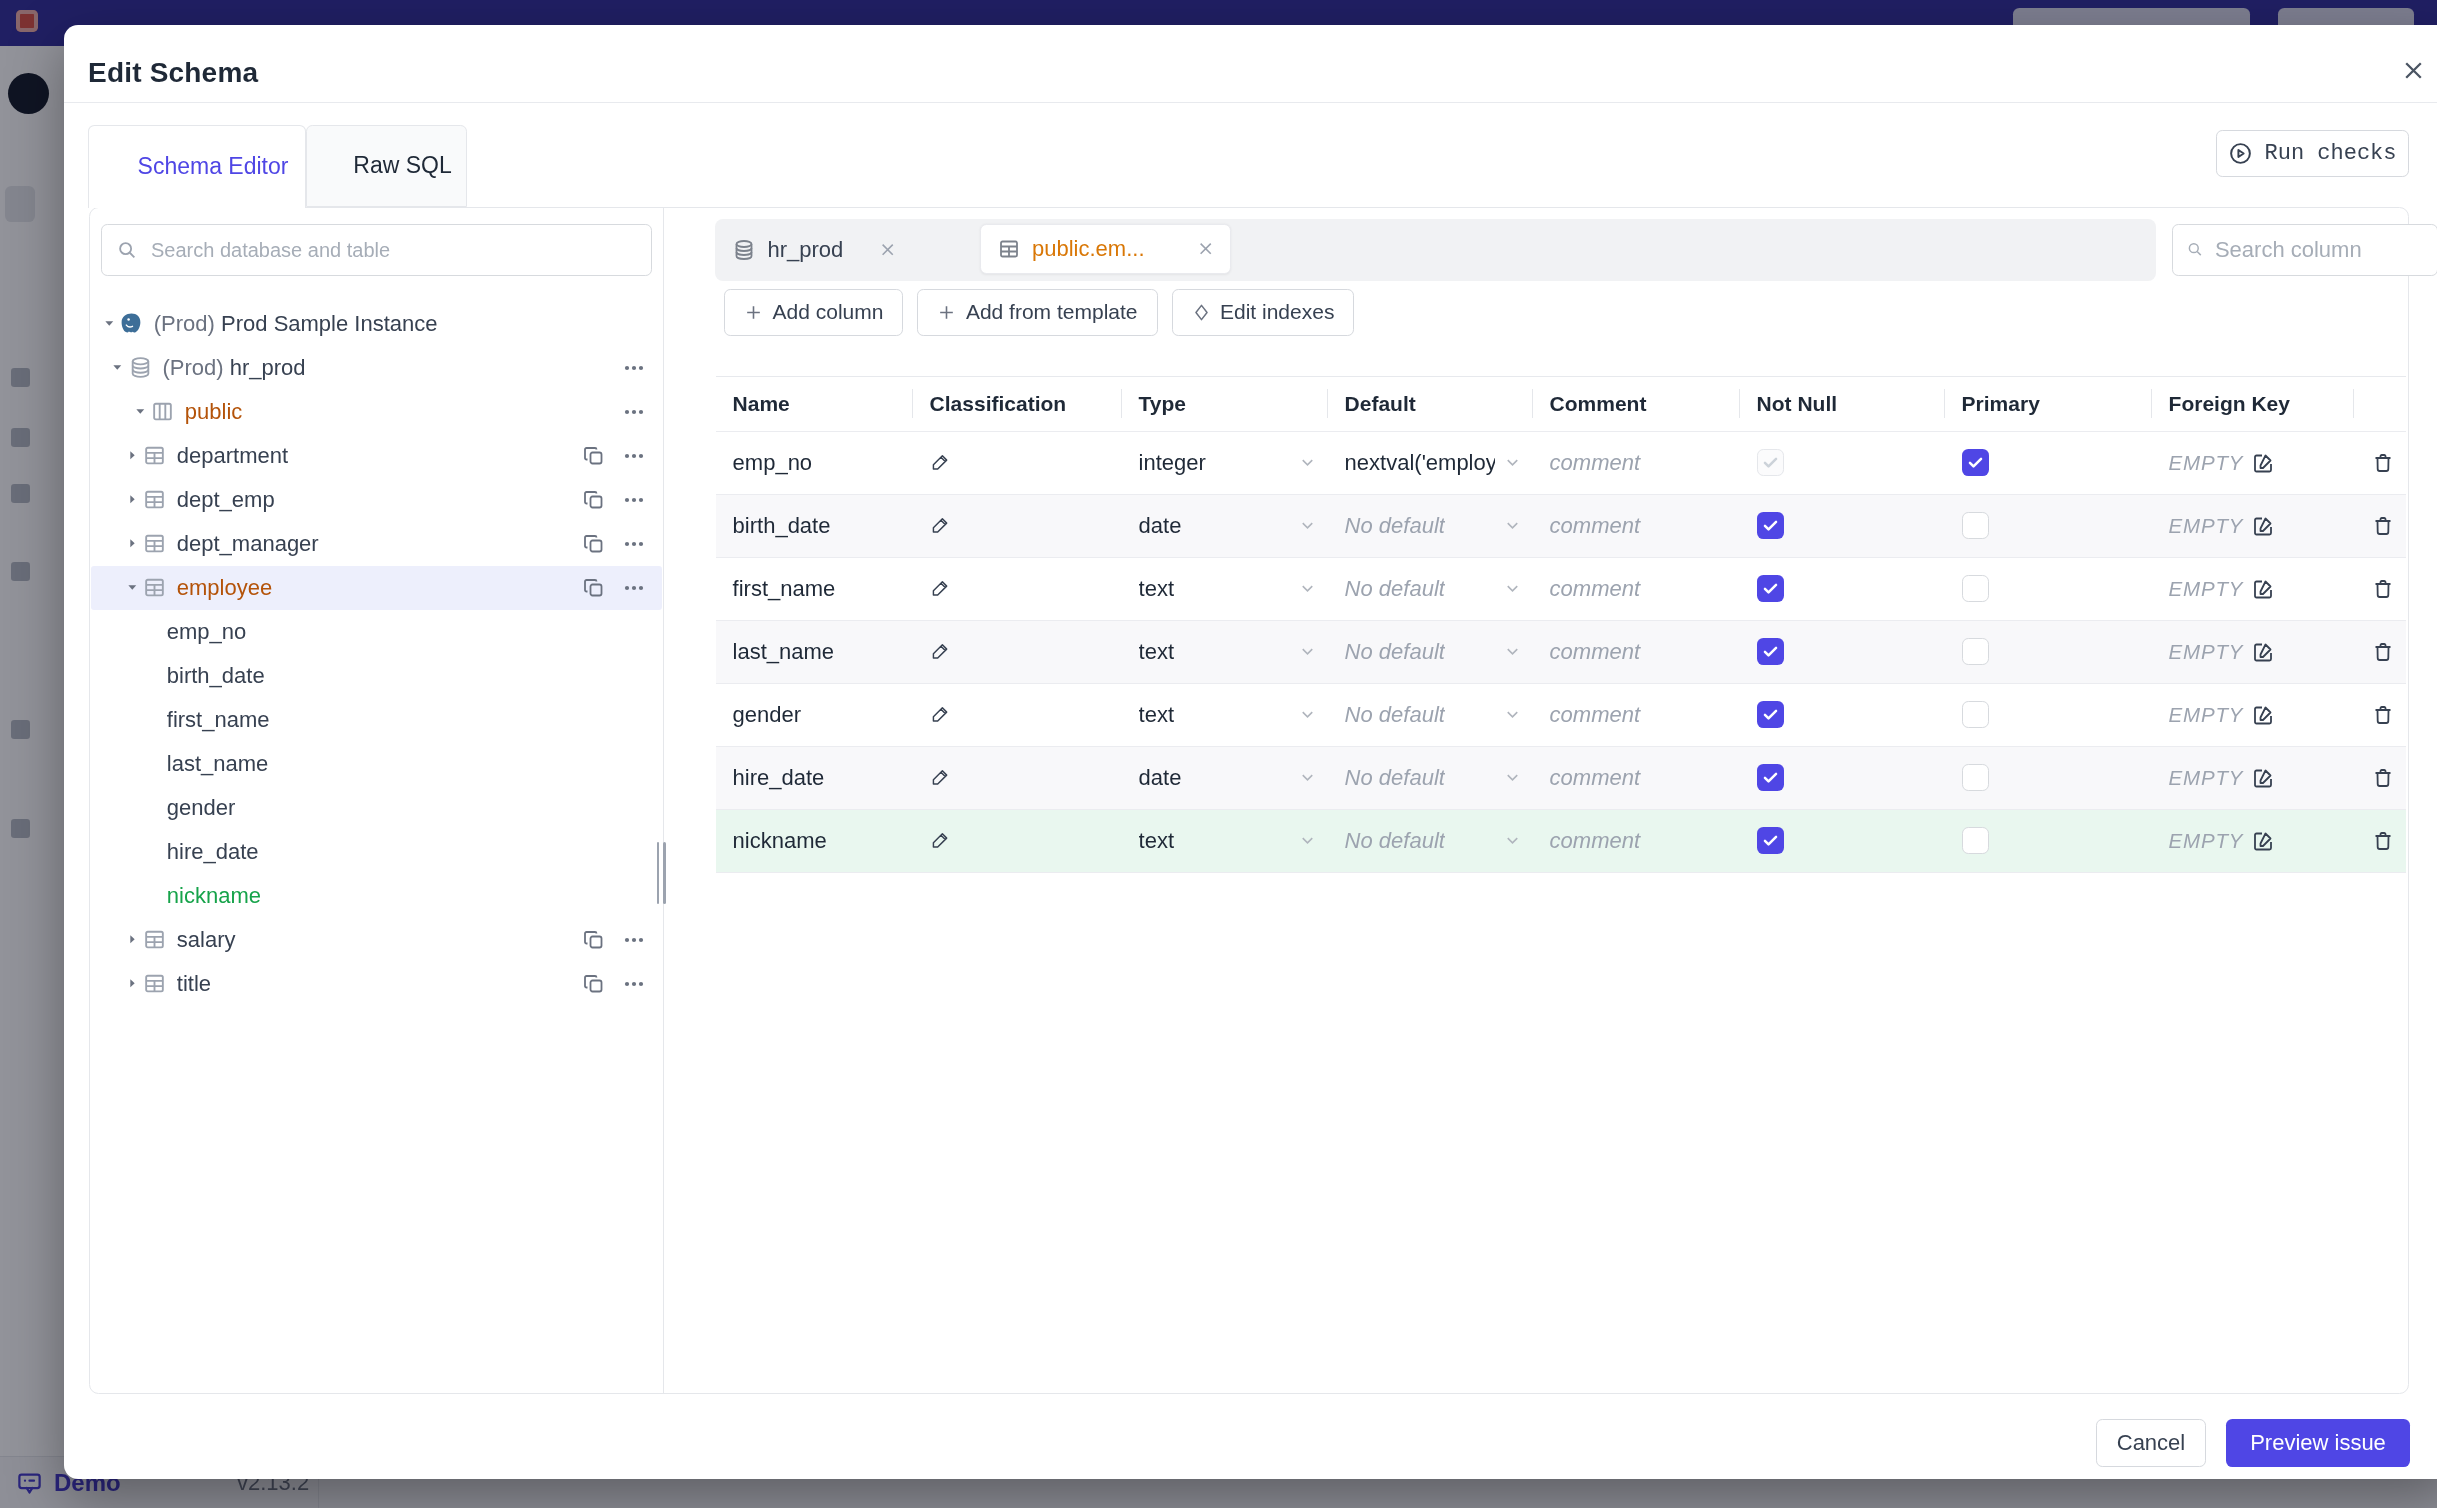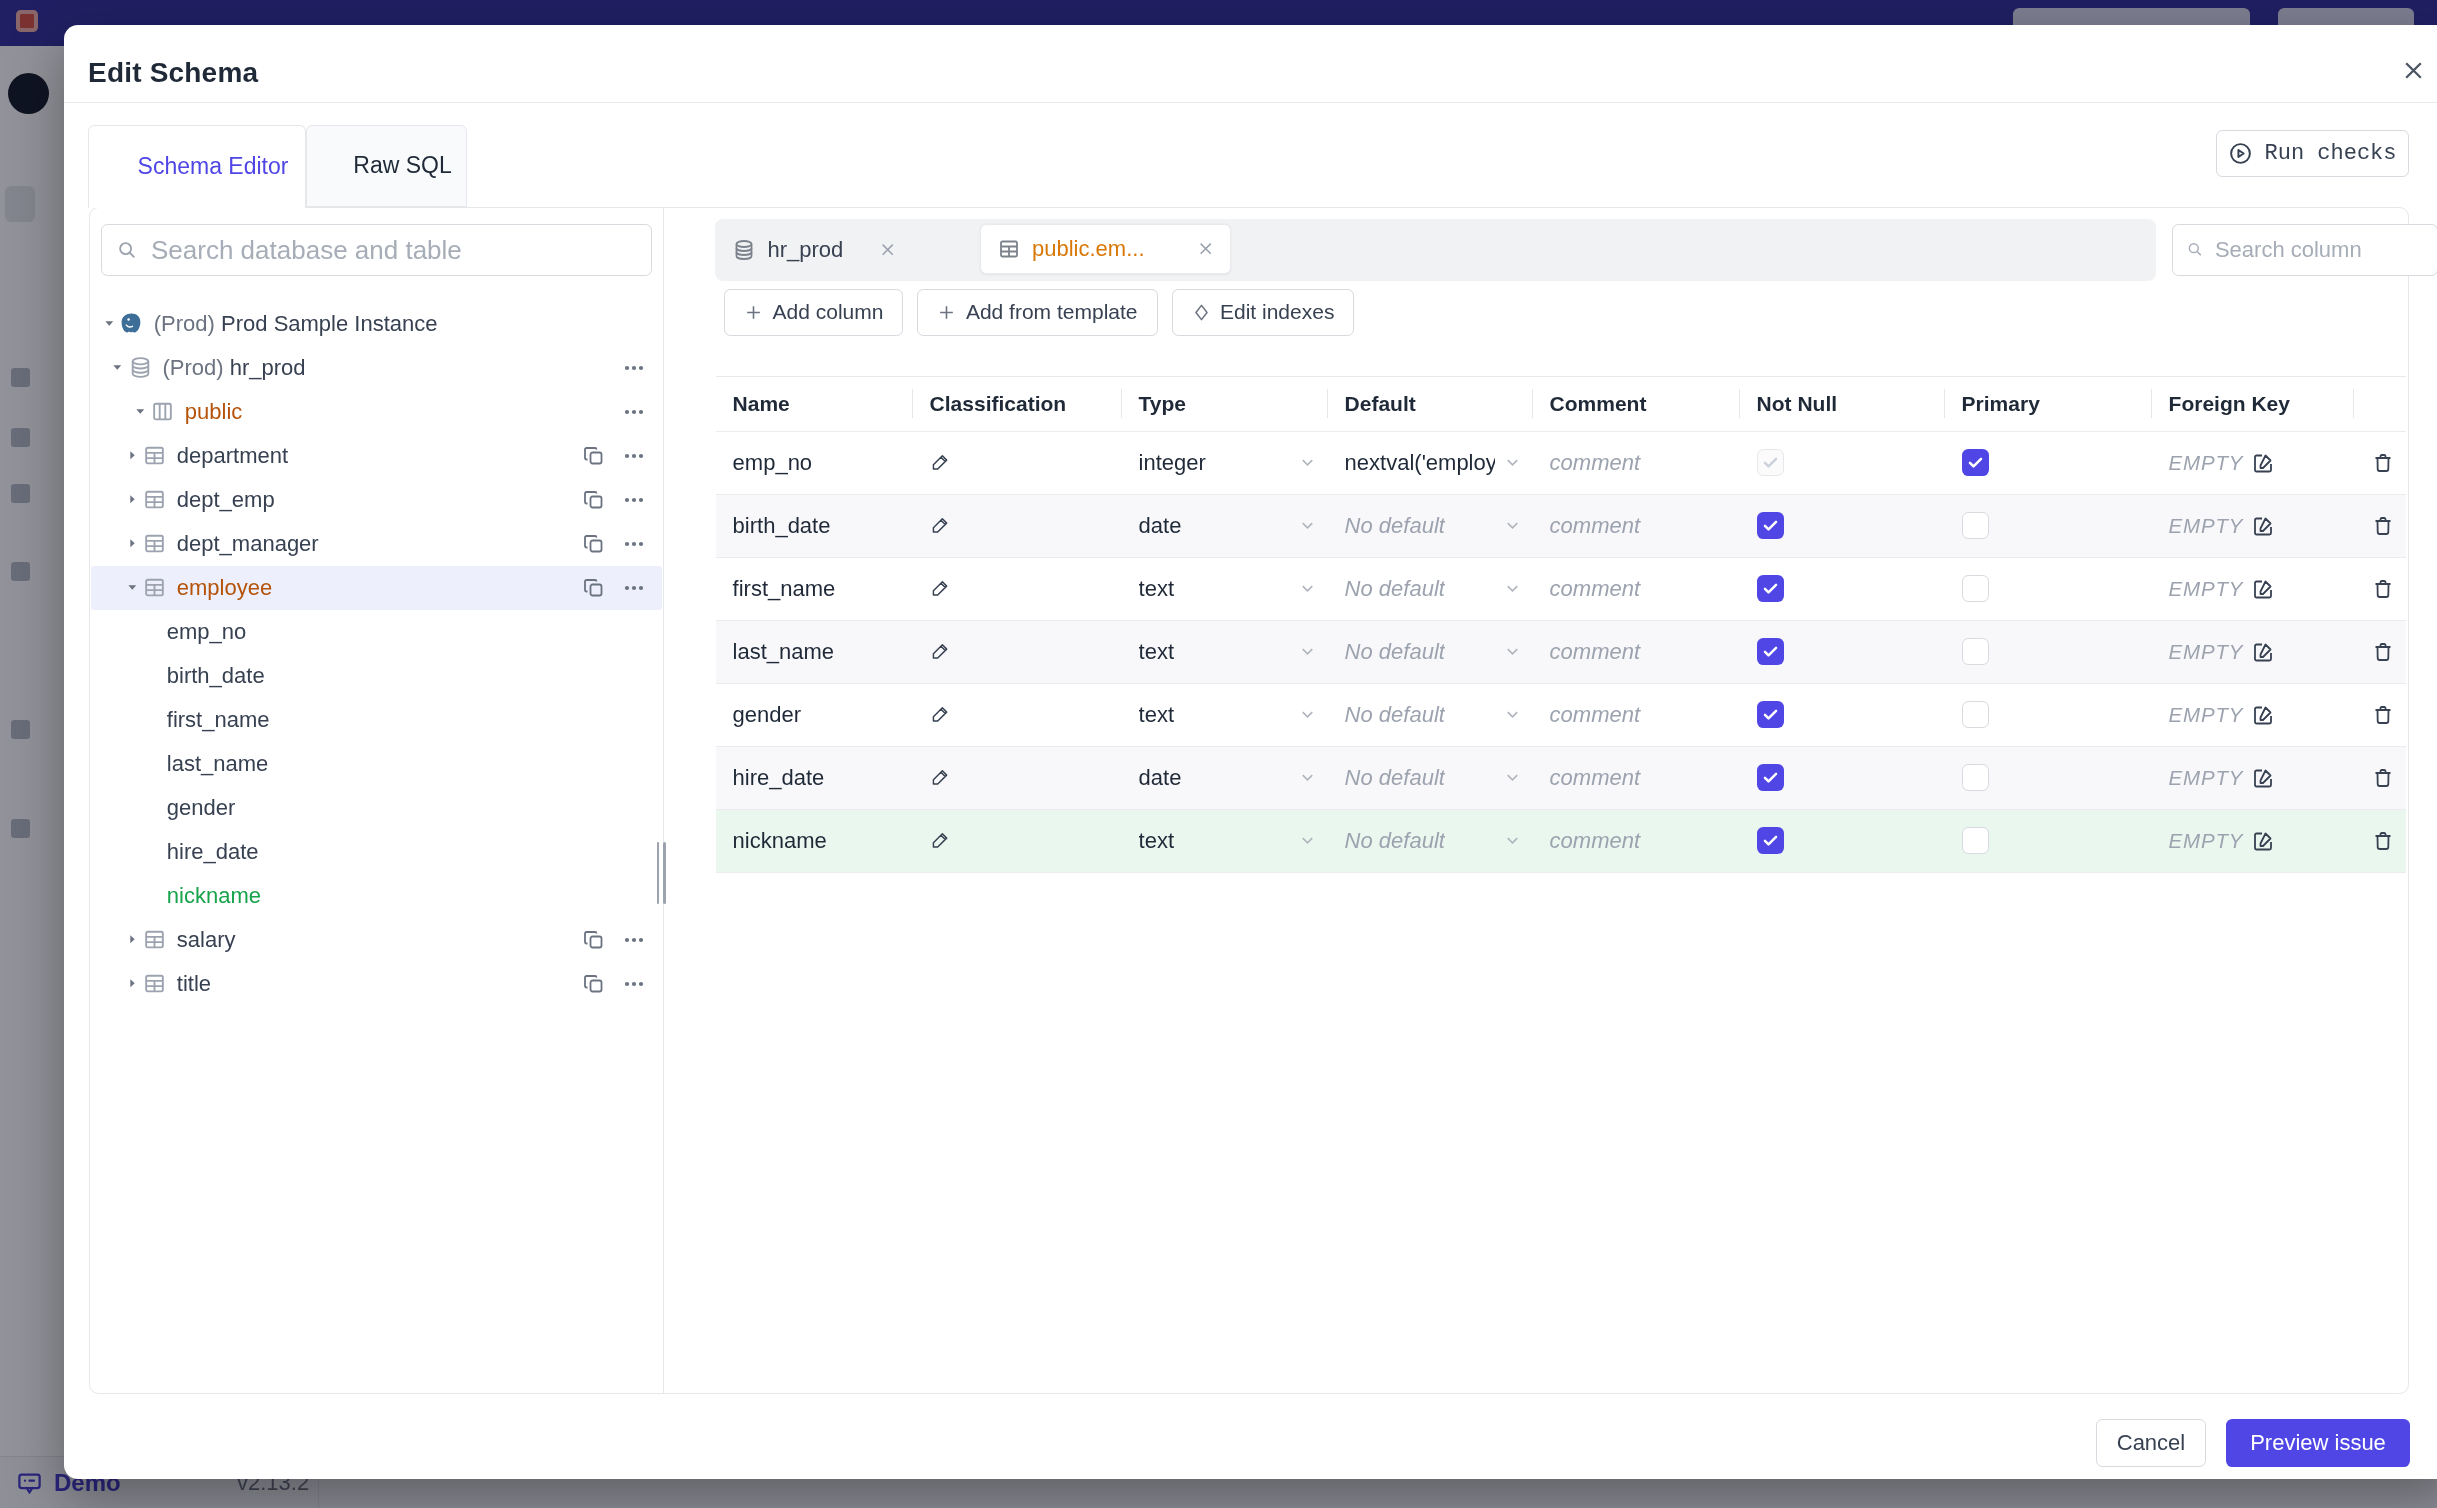--- a/index.html
+++ b/index.html
@@ -35,21 +35,21 @@
   .runchecks{position:absolute;left:2152px;top:105px;width:193px;height:47px;box-sizing:border-box;border:0.8px solid #d6d9de;
         border-radius:6.3px;display:flex;align-items:center;justify-content:center;gap:11px;font-size:22px;color:#374151;
         background:#fff;cursor:pointer;font-family:Liberation Mono, monospace;}
   
   .content-box{position:absolute;left:25px;top:182px;width:2320px;height:1187px;box-sizing:border-box;
         border:0.8px solid #e5e7eb;border-radius:9.5px;background:#fff;z-index:2;}
   
   .sidebar{position:absolute;left:0;top:0;bottom:0;width:573px;border-right:0.8px solid #e5e7eb;}
   .s-search{position:absolute;left:11px;top:16.6px;width:551px;height:52px;box-sizing:border-box;border:0.8px solid #d7dade;
         border-radius:6.3px;display:flex;align-items:center;gap:11px;padding:0 14px;color:#9ca3af;background:#fff;}
-  .s-search input{border:none;outline:none;flex:1;font-size:26px;font-family:inherit;color:#374151;background:transparent;}
+  .s-search input{border:none;outline:none;flex:1;font-size:20px;font-family:inherit;color:#374151;background:transparent;}
   .s-search input::placeholder{color:#a6adb7;}
   .tree{position:absolute;left:0.8px;top:94px;right:0.8px;}
   .trow{display:flex;align-items:center;height:44px;font-size:22px;color:#374151;cursor:pointer;position:relative;}
   .trow.selected{background:#edeffc;border-radius:3.2px;}
   .caretbox{width:20.5px;display:flex;justify-content:center;color:#6b7280;flex:0 0 20.5px;}
   .nicon{width:25px;height:25px;margin:0 9.5px 0 0;flex:0 0 25px;color:#9ca3af;}
   .tprefix{color:#6b7280;}
   .tname{color:#374151;}
   .trow.modified .tname{color:#b45309;}
   .trow.added .tname{color:#16a34a;}

